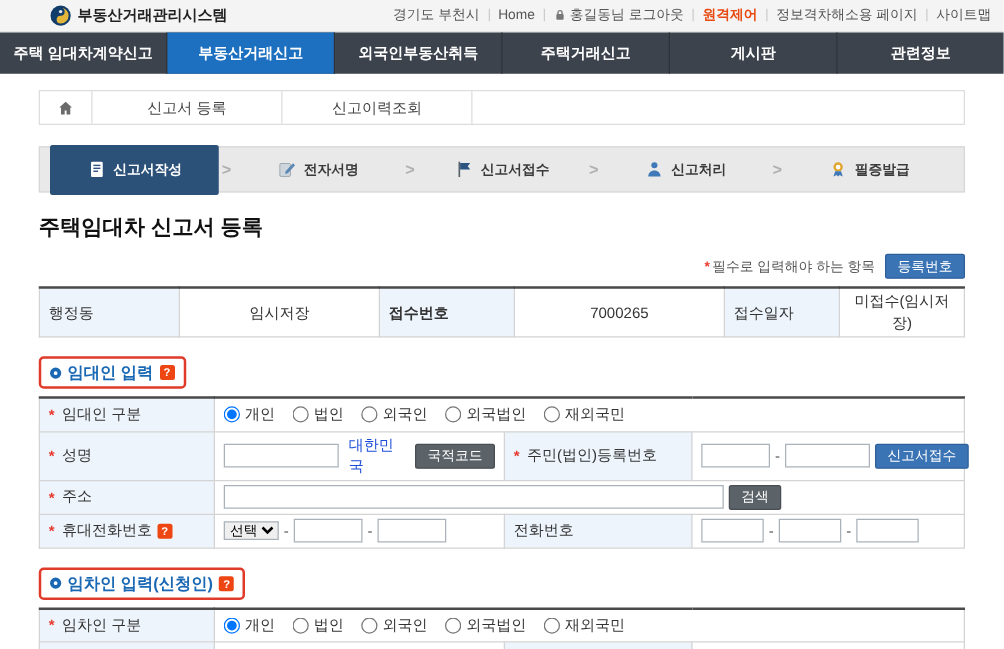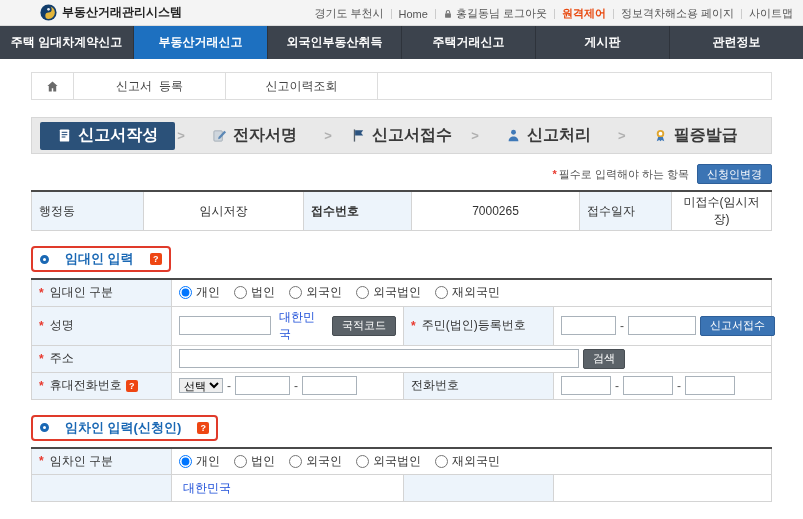--- a/index.html
+++ b/index.html
@@ -5,64 +5,64 @@
   * { box-sizing: border-box; margin: 0; padding: 0; }
   body {
     font-family: "Liberation Sans", "DejaVu Sans", sans-serif;
     background: #fff;
     color: #333;
     font-size: 12px;
     width: 803px;
   }
   
   .topbar { background: #f4f4f4; border-bottom: 1px solid #ddd; height: 26px; display: flex; align-items: center; }
-  .topbar-inner { width: 100%; padding: 0 10px 0 40px; display: flex; align-items: flex-end; justify-content: space-between; }
+  .topbar-inner { width: 100%; padding: 0 10px 0 40px; display: flex; align-items: flex-start; justify-content: space-between; }
   .logo { display: flex; align-items: center; gap: 5px; cursor: pointer; }
   .logo-text { font-weight: bold; font-size: 12px; color: #222; }
   .toplinks { display: flex; align-items: center; gap: 7px; font-size: 11px; color: #555; }
   .toplinks a { color: #555; text-decoration: none; display: inline-flex; align-items: center; gap: 3px; cursor: pointer; }
   .toplinks .sep { width: 1px; height: 10px; background: #ccc; display: inline-block; }
   .toplinks a.remote { color: #e8490f; font-weight: bold; }
   
   .nav { display: flex; background: #3c434d; height: 33px; }
   .nav-item { flex: 1; display: flex; align-items: center; justify-content: center; color: #fff; font-size: 12px; font-weight: bold; border-right: 1px solid #2e333b; cursor: pointer; }
   .nav-item:last-child { border-right: none; }
   .nav-item.active { background: #1d70c0; }
   
   .container { margin: 0 31px; }
   
   .breadcrumb { margin-top: 13px; display: flex; border: 1px solid #ddd; height: 28px; background: #fff; }
   .crumb { display: flex; align-items: center; justify-content: center; border-right: 1px solid #ddd; font-size: 12px; color: #444; cursor: pointer; }
   .crumb.home { width: 42px; }
-  .crumb.text { width: 152px; font-family: Liberation Mono, monospace; }
+  .crumb.text { width: 152px; }
   .crumb-fill { flex: 1; }
   
   .steps { margin-top: 17px; background: #e9e9e9; border: 1px solid #d7d7d7; height: 37px; display: flex; align-items: center; padding: 0 8px; }
-  .step { flex: 1; display: flex; align-items: center; justify-content: center; gap: 6px; font-size: 16px; font-weight: bold; color: #3a3a3a; height: 28px; border-radius: 2px; cursor: pointer; }
+  .step { flex: 1; display: flex; align-items: center; justify-content: center; gap: 6px; font-size: 11px; font-weight: bold; color: #3a3a3a; height: 40px; border-radius: 2px; cursor: pointer; }
   .step.active { background: #2b5179; color: #fff; }
   .step-arrow { color: #b0b0b0; font-weight: bold; font-size: 13px; padding: 0 2px; }
   
   .page-title { margin-top: 16px; font-size: 17px; font-weight: bold; color: #111; }
   .note-row { margin-top: 10px; display: flex; justify-content: flex-end; align-items: center; gap: 8px; }
   .req-note { font-size: 11px; color: #555; }
   .req-star { color: #e8392e; font-weight: bold; margin-right: 2px; }
   
   .btn { display: inline-flex; align-items: center; justify-content: center; font-size: 11px; height: 20px; padding: 0 9px; border-radius: 2px; border: 1px solid transparent; cursor: pointer; white-space: nowrap; }
   .btn-blue { background: #3b74b4; border-color: #2e5f99; color: #fff; }
   .btn-dark { background: #5b6268; border-color: #474d52; color: #fff; }
   
   table { border-collapse: collapse; width: 100%; table-layout: fixed; }
   table.data { border-top: 2px solid #4a4a4a; margin-top: 6px; }
   td { border: 1px solid #d4d4d4; height: 27px; padding: 2px 7px; font-size: 12px; vertical-align: middle; }
   td.lbl { background: #edf4fb; color: #333; }
   td.val { text-align: center; }
   .summary td.lbl.bold { font-weight: bold; }
   
   .section-head { margin: 15px 0 0 0; display: flex; }
-  .section-box { display: inline-flex; align-items: center; gap: 16px; border: 2px solid #e03a2a; border-radius: 4px; padding: 2px 7px; }
+  .section-box { display: inline-flex; align-items: center; gap: 5px; border: 2px solid #e03a2a; border-radius: 4px; padding: 2px 7px; }
   .section-bullet { width: 9px; height: 9px; border: 3px solid #1a68b4; border-radius: 50%; display: inline-block; }
   .section-title { color: #1a68b4; font-weight: bold; font-size: 13px; }
   .help { display: inline-flex; align-items: center; justify-content: center; width: 12px; height: 12px; background: #ee4613; color: #fff; font-size: 9px; font-weight: bold; border-radius: 2px; flex: none; }
   
   input[type=text] { height: 19px; border: 1px solid #a9b2ba; font-size: 11px; padding: 0 3px; font-family: inherit; }
   select { height: 15px; font-size: 11px; border: 1px solid #a9b2ba; font-family: inherit; }
   .cellrow { display: flex; align-items: center; gap: 4px; }
   .dash { color: #555; }
   .radios { display: flex; align-items: center; gap: 14px; }
   .radio { display: inline-flex; align-items: center; gap: 4px; cursor: pointer; }
@@ -167,24 +167,25 @@
     <div class="step">
       <svg width="15" height="15" viewBox="0 0 16 16">
         <circle cx="8" cy="6" r="4" fill="#e0a62f"></circle>
         <circle cx="8" cy="6" r="2" fill="#fff"></circle>
         <path d="M5.5 9.5 4 14l2.7-1.2L8 14l1.3-1.2L12 14l-1.5-4.5Z" fill="#3f79b8"></path>
       </svg>
       <span>필증발급</span>
     </div>
   </div>
 
+  <div class="page-title">주택임대차 신고서 등록</div>
 
   <div class="note-row">
     <span class="req-note"><span class="req-star">*</span><span>필수로 입력해야 하는 항목</span></span>
-    <button class="btn btn-blue">신청인변경</button>
+    <button class="btn btn-blue">등록번호</button>
   </div>
 
   <table class="data summary">
     <colgroup>
         <col style="width:112px">
         <col style="width:160px">
         <col style="width:108px">
         <col style="width:168px">
         <col style="width:92px">
         <col>

